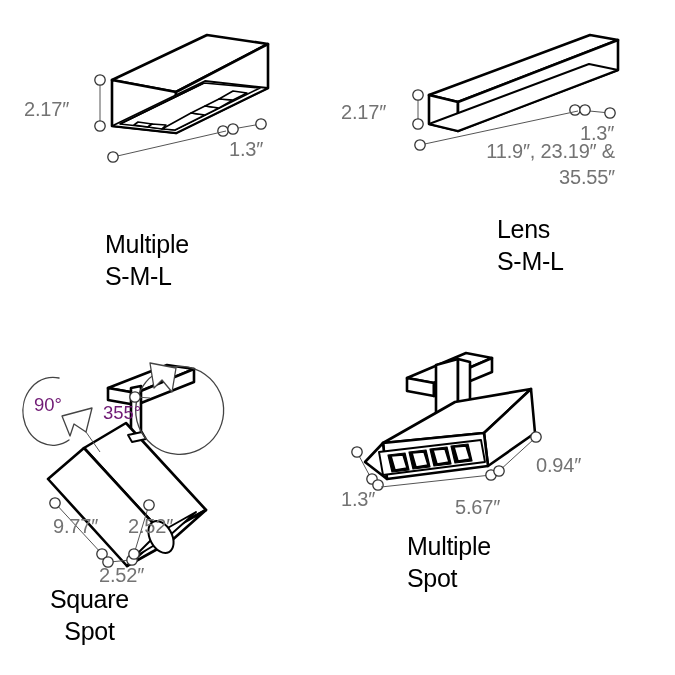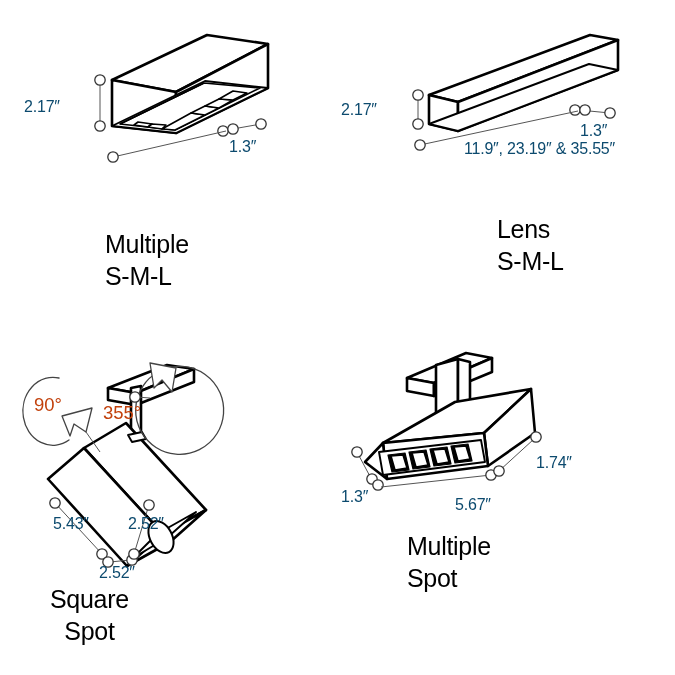--- a/index.html
+++ b/index.html
@@ -77,34 +77,34 @@
   }
   .rot-head {
     fill: #ffffff;
     stroke: #444444;
     stroke-width: 1.3;
     stroke-linejoin: round;
   }
   
   .dim-text {
     position: absolute;
-    font-size: 16px;
+    font-size: 20px;
     line-height: 1.32;
     letter-spacing: -0.2px;
-    color: #0c4a6e;
+    color: #737373;
     white-space: nowrap;
   }
   .dim-text.multiline {
     white-space: normal;
     text-align: center;
   }
   .angle-text {
     position: absolute;
     font-size: 18.5px;
-    color: #c2410c;
+    color: #701a75;
     white-space: nowrap;
   }
   .caption {
     position: absolute;
     font-size: 25px;
     line-height: 1.28;
     letter-spacing: -0.3px;
     color: #000000;
     white-space: pre-line;
   }
@@ -256,21 +256,21 @@
         <line class="dim-line" x1="134" y1="214" x2="148" y2="168"></line>
         <circle class="dim-dot" cx="134" cy="214" r="5.2"></circle>
         <circle class="dim-dot" cx="149" cy="165" r="5.2"></circle>
       </g>
     </svg>
 
     <div class="angle-text" style="left:34px; top:54px;">90°</div>
 
     <div class="angle-text" style="left:103px; top:62px;text-align:right;">355°</div>
 
-    <div class="dim-text" style="left:53px; top:173px;">5.43″</div>
+    <div class="dim-text" style="left:53px; top:173px;">9.77″</div>
 
     <div class="dim-text" style="left:99px; top:222px;">2.52″</div>
 
     <div class="dim-text" style="left:128px; top:173px;">2.52″</div>
 
     <div class="caption" style="left:50px; top:243px;text-align:center;">Square
 Spot</div>
   </div>
 
   <div class="panel" style="left:335px; top:340px; width:340px; height:335px;">
@@ -320,19 +320,19 @@
         <line class="dim-line" x1="164" y1="131" x2="199" y2="99"></line>
         <circle class="dim-dot" cx="164" cy="131" r="5.2"></circle>
         <circle class="dim-dot" cx="201" cy="97" r="5.2"></circle>
       </g>
     </svg>
 
     <div class="dim-text" style="left:6px; top:146px;">1.3″</div>
 
     <div class="dim-text" style="left:80px; top:154px;margin-left:40px;">5.67″</div>
 
-    <div class="dim-text" style="left:201px; top:112px;">1.74″</div>
+    <div class="dim-text" style="left:201px; top:112px;">0.94″</div>
 
     <div class="caption" style="left:72px; top:190px;">Multiple
 Spot</div>
   </div>
 
 </div>
 
 </body></html>

